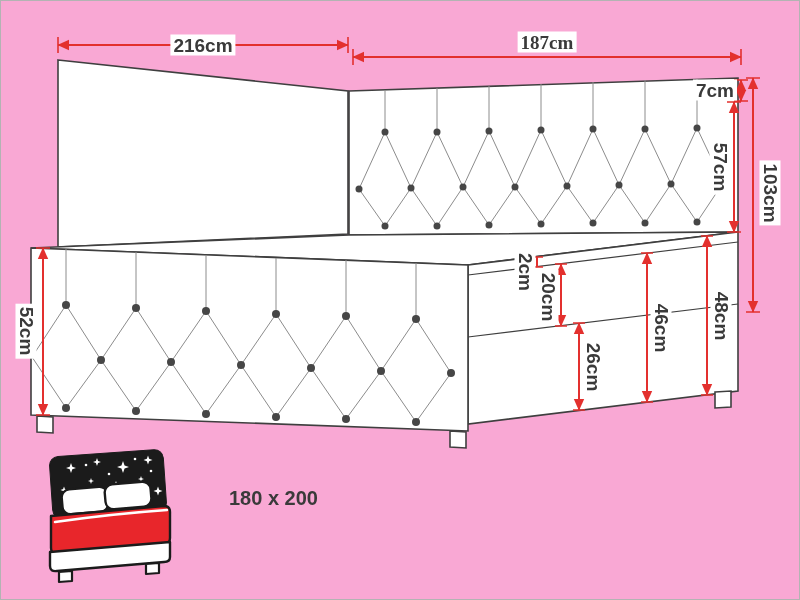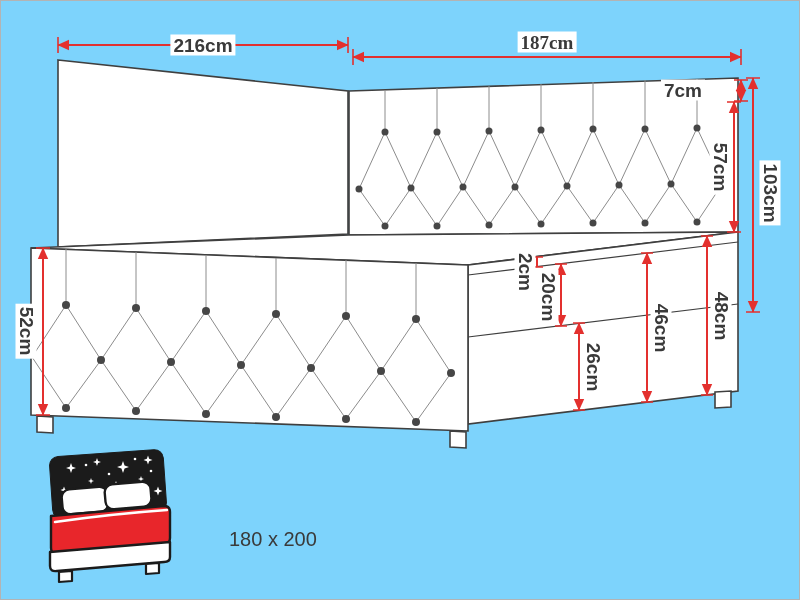--- a/index.html
+++ b/index.html
@@ -1,30 +1,30 @@
 <!DOCTYPE html>
 <html><head>
 <meta charset="utf-8">
 <style>
   html,body { margin:0; padding:0; background:#fff; }
   .canvas {
-    position:relative; width:800px; height:600px; background:#7dd3fc;
+    position:relative; width:800px; height:600px; background:#f9a8d4;
     border:1px solid #b3b3b3; box-sizing:border-box; overflow:hidden;
     font-family:"Liberation Sans", sans-serif;
   }
   .canvas svg { position:absolute; left:0; top:0; }
   .dim {
     position:absolute; transform:translate(-50%,-50%);
     background:#ffffff; color:#3a3a3a; font-weight:700; font-size:19px;
     line-height:1; padding:1px 3px; white-space:nowrap;
   }
   .dim.rot { transform:translate(-50%,-50%) rotate(90deg); }
   .size-label {
     position:absolute; left:228px; top:487px; color:#3a3a3a;
-    font-weight:400; font-size:20px; line-height:1;margin-top:41px;
+    font-weight:700; font-size:20px; line-height:1;
   }
 </style>
 </head>
 <body>
 
 <div class="canvas">
 
 <svg width="800" height="600" viewBox="0 0 800 600">
   <defs>
     <marker id="arr" viewBox="0 0 10 10" refX="8.5" refY="5" markerWidth="6.5" markerHeight="6.5" orient="auto-start-reverse">
@@ -151,21 +151,21 @@
     <path d="M50,515 L163,505 Q169,505 169,511 L169,537 Q169,543 163,544 L57,553 Q50,554 50,547 Z" fill="#e8262b" stroke="#1b1b1b" stroke-width="2.4"></path>
     <path d="M54,521 Q110,513 166,509" fill="none" stroke="#ffffff" stroke-width="2.5"></path>
     <path d="M49,551 L169,541 L169,556 Q169,561 163,561 L56,570 Q49,571 49,565 Z" fill="#ffffff" stroke="#1b1b1b" stroke-width="2.4"></path>
     <path d="M58,571 l13,-1 l0,10 l-13,1 z" fill="#ffffff" stroke="#1b1b1b" stroke-width="2.2"></path>
     <path d="M145,563 l13,-1 l0,10 l-13,1 z" fill="#ffffff" stroke="#1b1b1b" stroke-width="2.2"></path>
   </g>
 </svg>
 
 <div class="dim" style="left:202px; top:44px;">216cm</div>
 <div class="dim" style="left:546px; top:41px;font-family:Liberation Serif, serif;">187cm</div>
-<div class="dim" style="left:682px; top:89px;">7cm</div>
+<div class="dim" style="left:714px; top:89px;">7cm</div>
 <div class="dim rot" style="left:719px; top:166px;">57cm</div>
 <div class="dim rot" style="left:769px; top:192px;">103cm</div>
 <div class="dim rot" style="left:25px;  top:330px;">52cm</div>
 <div class="dim rot" style="left:524px; top:271px;">2cm</div>
 <div class="dim rot" style="left:547px; top:296px;">20cm</div>
 <div class="dim rot" style="left:592px; top:366px;">26cm</div>
 <div class="dim rot" style="left:660px; top:327px;">46cm</div>
 <div class="dim rot" style="left:720px; top:315px;">48cm</div>
 
 <div class="size-label">180 x 200</div>

